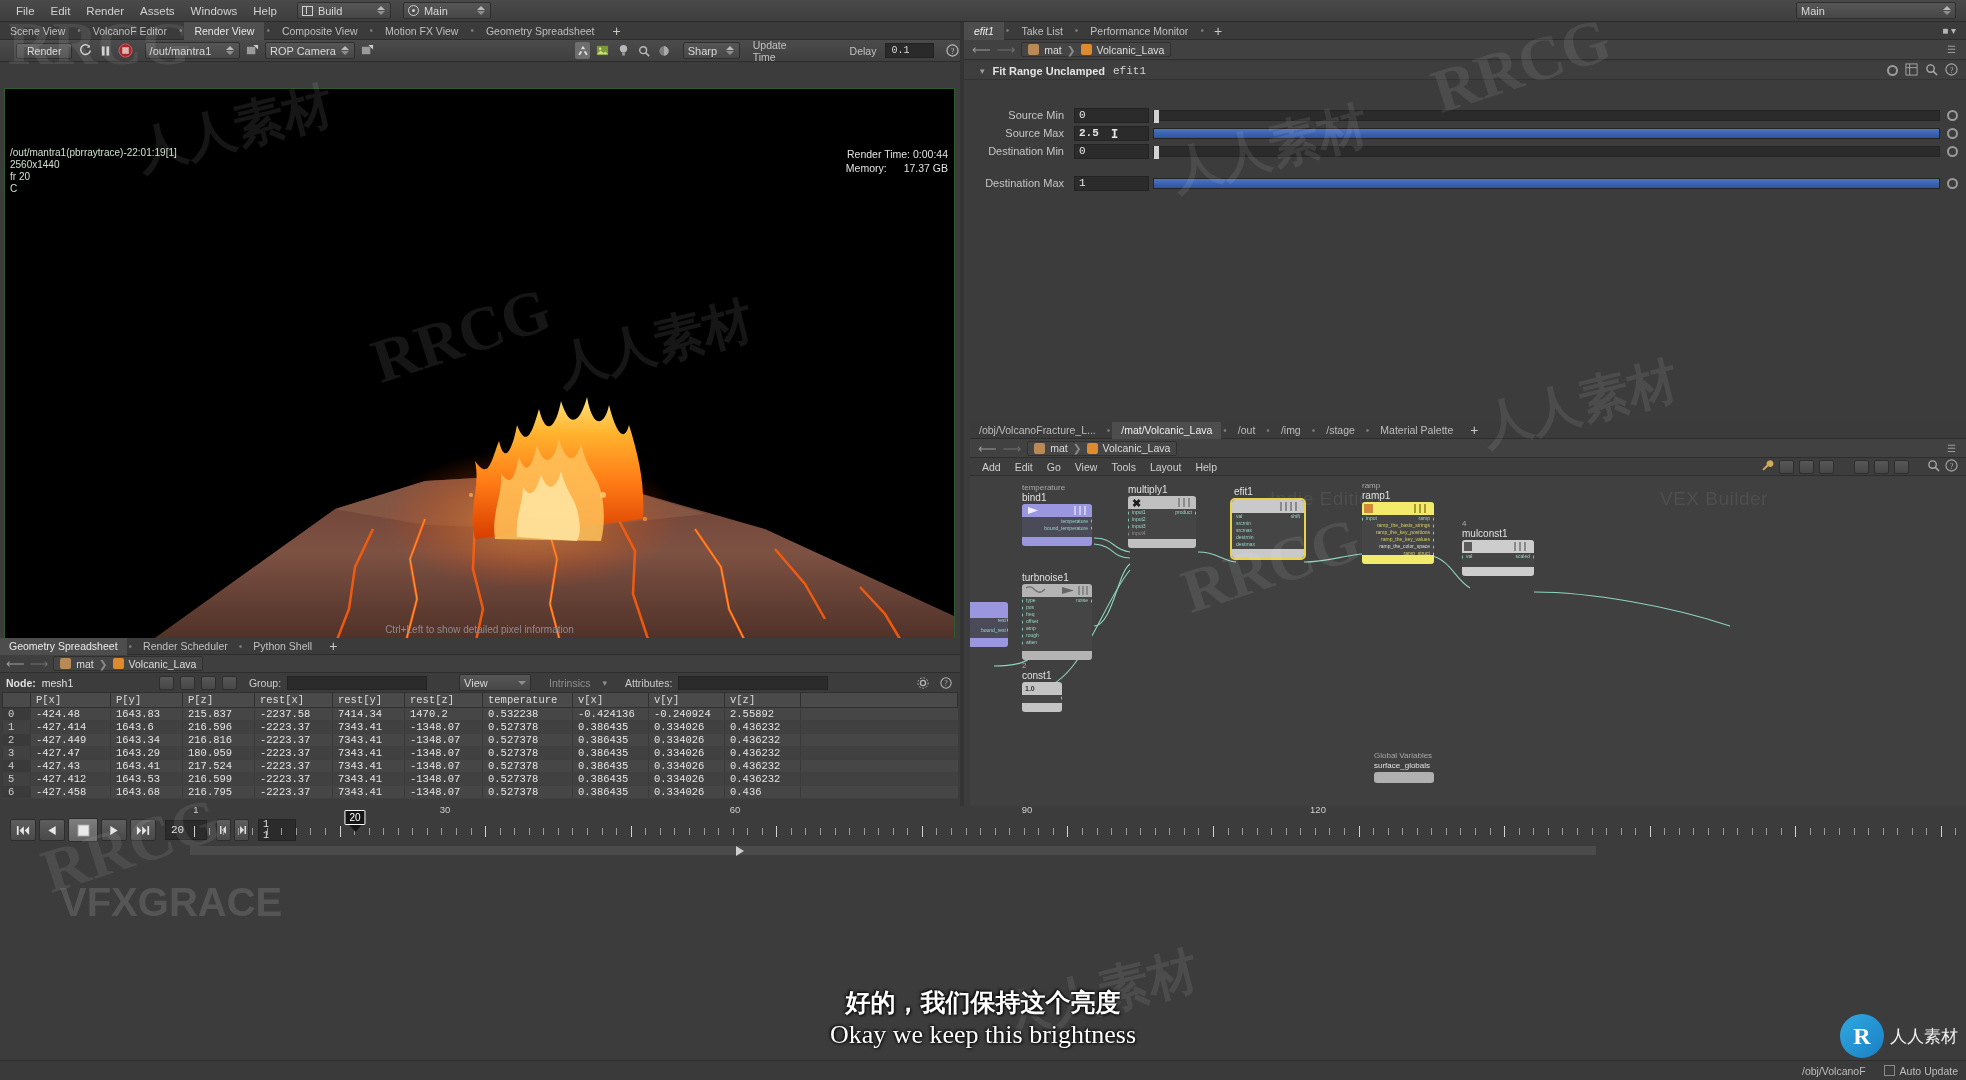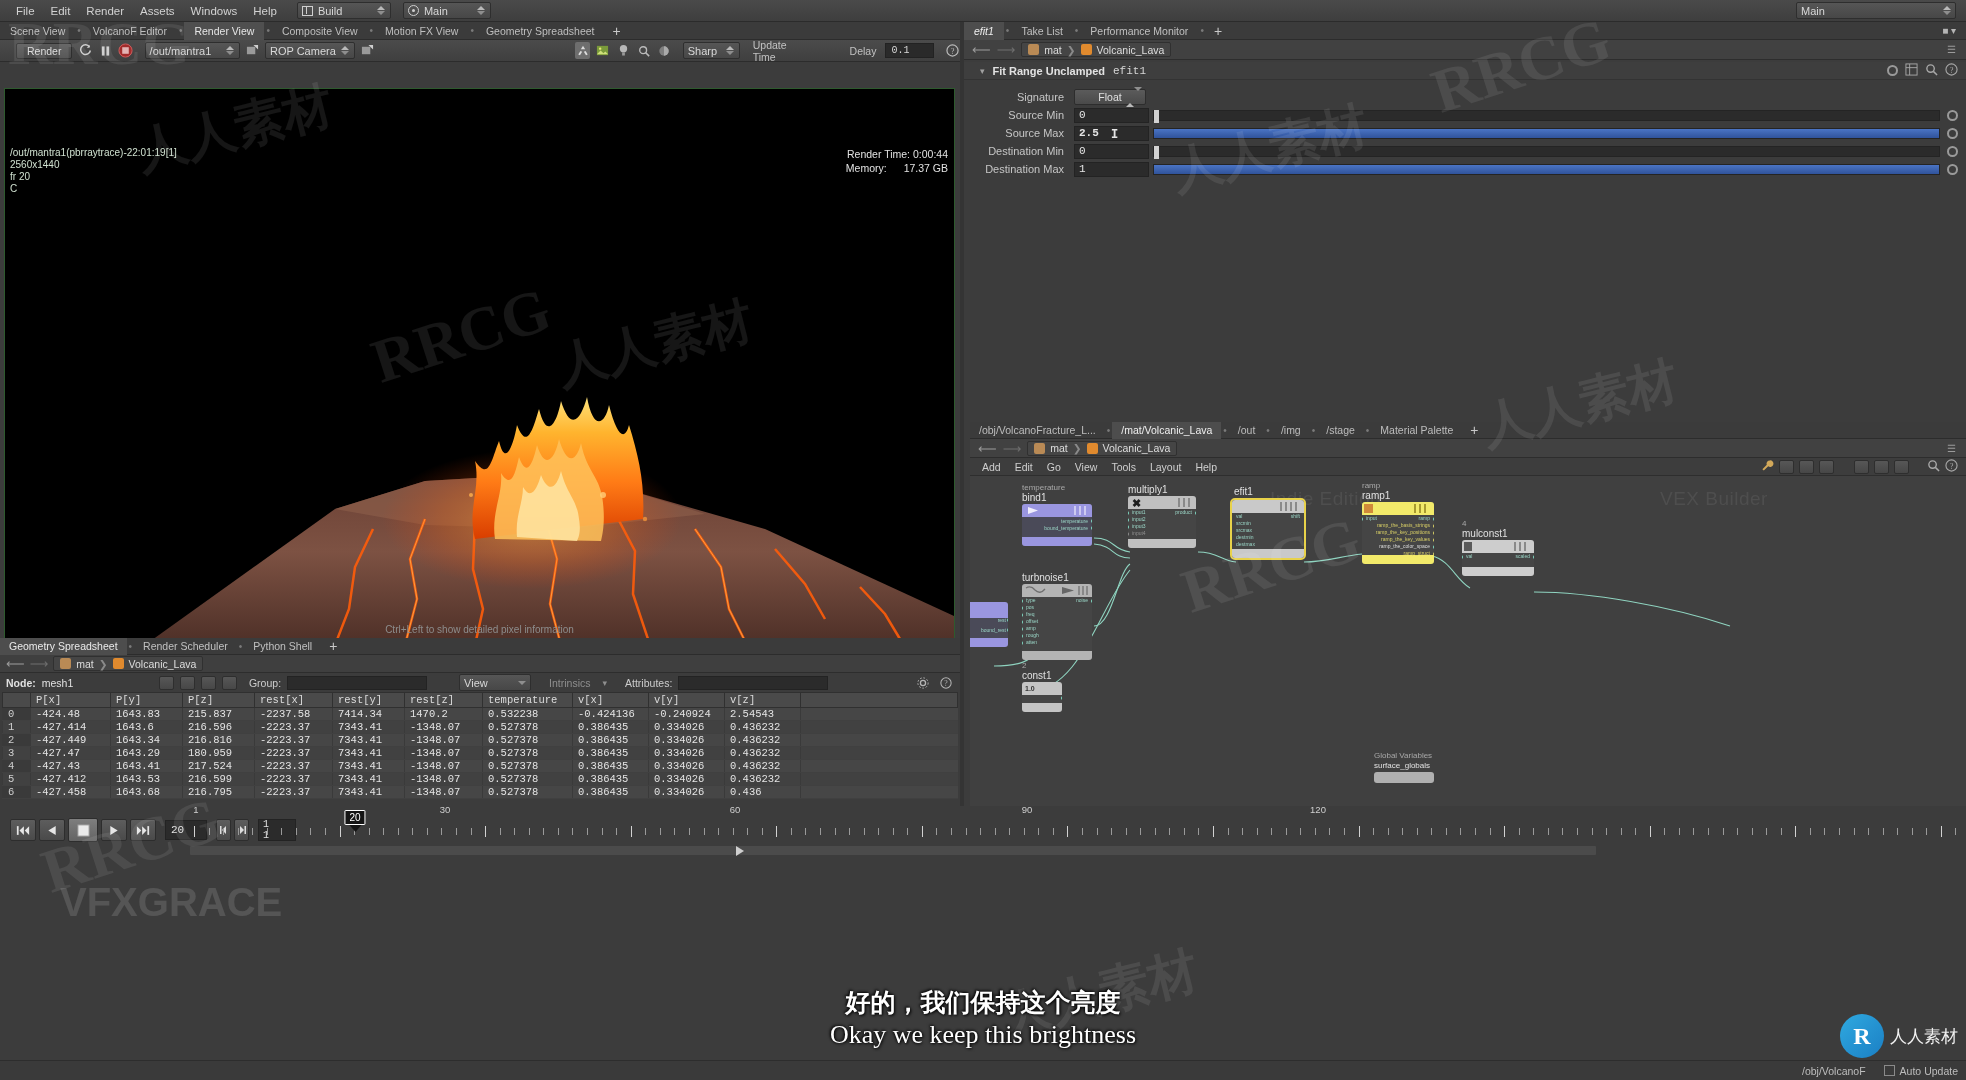--- a/index.html
+++ b/index.html
@@ -520,21 +520,21 @@
             <td class="idx" style="width: 28px;">0</td>
             <td style="width: 80px;">-424.48</td>
             <td style="width: 72px;">1643.83</td>
             <td style="width: 72px;">215.837</td>
             <td style="width: 78px;">-2237.58</td>
             <td style="width: 72px;">7414.34</td>
             <td style="width: 78px;">1470.2</td>
             <td style="width: 90px; margin-left: 40px;">0.532238</td>
             <td style="width: 76px;">-0.424136</td>
             <td style="width: 76px;">-0.240924</td>
-            <td style="width: 76px;">2.54543</td>
+            <td style="width: 76px;">2.55892</td>
             <td></td>
           </tr>
           <tr>
             <td class="idx" style="width: 28px;">1</td>
             <td style="width: 80px;">-427.414</td>
             <td style="width: 72px;">1643.6</td>
             <td style="width: 72px;">216.596</td>
             <td style="width: 78px;">-2223.37</td>
             <td style="width: 72px;">7343.41</td>
             <td style="width: 78px;">-1348.07</td>
@@ -661,27 +661,20 @@
           </svg>
       </span>
       <span>
         <svg width="13" height="13" viewBox="0 0 14 14">
             <circle cx="7" cy="7" r="6" fill="none" stroke="#a8a8a8" stroke-width="1.2"></circle>
             <text x="7" y="10.4" font-size="9" fill="#a8a8a8" text-anchor="middle" font-family="serif">?</text>
           </svg>
       </span>
     </div>
 
-    <div class="prow" style="top:66px;">
-      <span class="plab">Signature</span>
-      <div class="psig">
-        <span>Float</span>
-        <span class="spin" style="position:absolute;right:3px;"><span class="tri-up"></span><span class="tri-dn"></span></span>
-      </div>
-    </div>
 
     <div class="prow" style="top:84px;">
       <span class="plab">Source Min</span>
       <div class="pfield">0</div>
       <div class="ptrack">
         <div class="pfill" style="width:0%"></div>
           <div class="pknob" style="left:0px"></div>
       </div>
       <span class="gear" style="position:absolute;right:8px;"></span>
     </div>
@@ -701,21 +694,21 @@
     <div class="prow" style="top:120px;">
       <span class="plab">Destination Min</span>
       <div class="pfield">0</div>
       <div class="ptrack">
         <div class="pfill" style="width:0%"></div>
           <div class="pknob" style="left:0px"></div>
       </div>
       <span class="gear" style="position:absolute;right:8px;"></span>
     </div>
 
-    <div class="prow" style="top:138px;">
+    <div class="prow" style="top:152px;">
       <span class="plab">Destination Max</span>
       <div class="pfield">1</div>
       <div class="ptrack">
         <div class="pfill" style="width:100%"></div>
       </div>
       <span class="gear" style="position:absolute;right:8px;"></span>
     </div>
   </div>
 
   <div class="pane" id="netpane">

